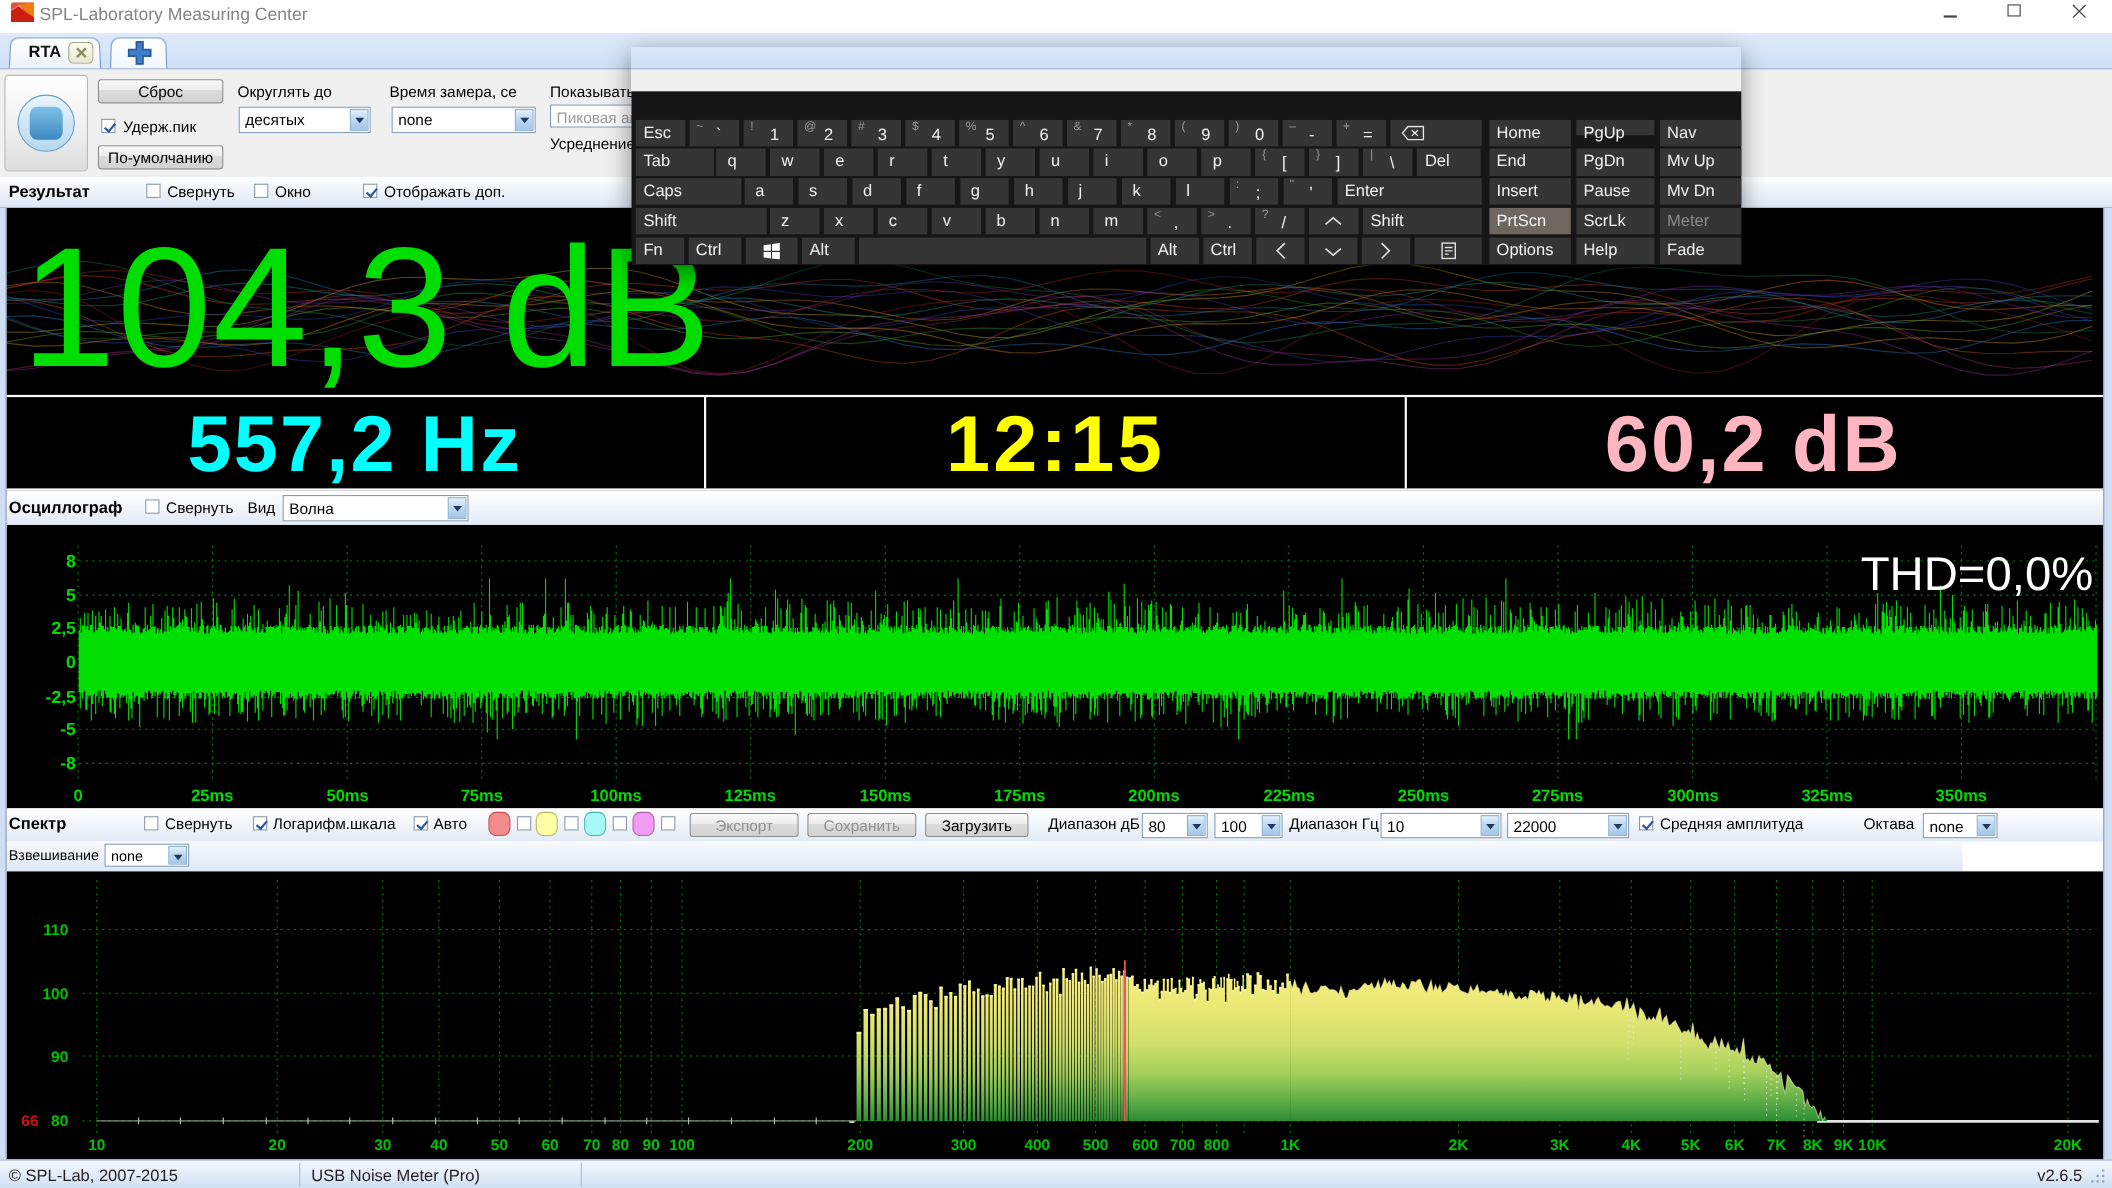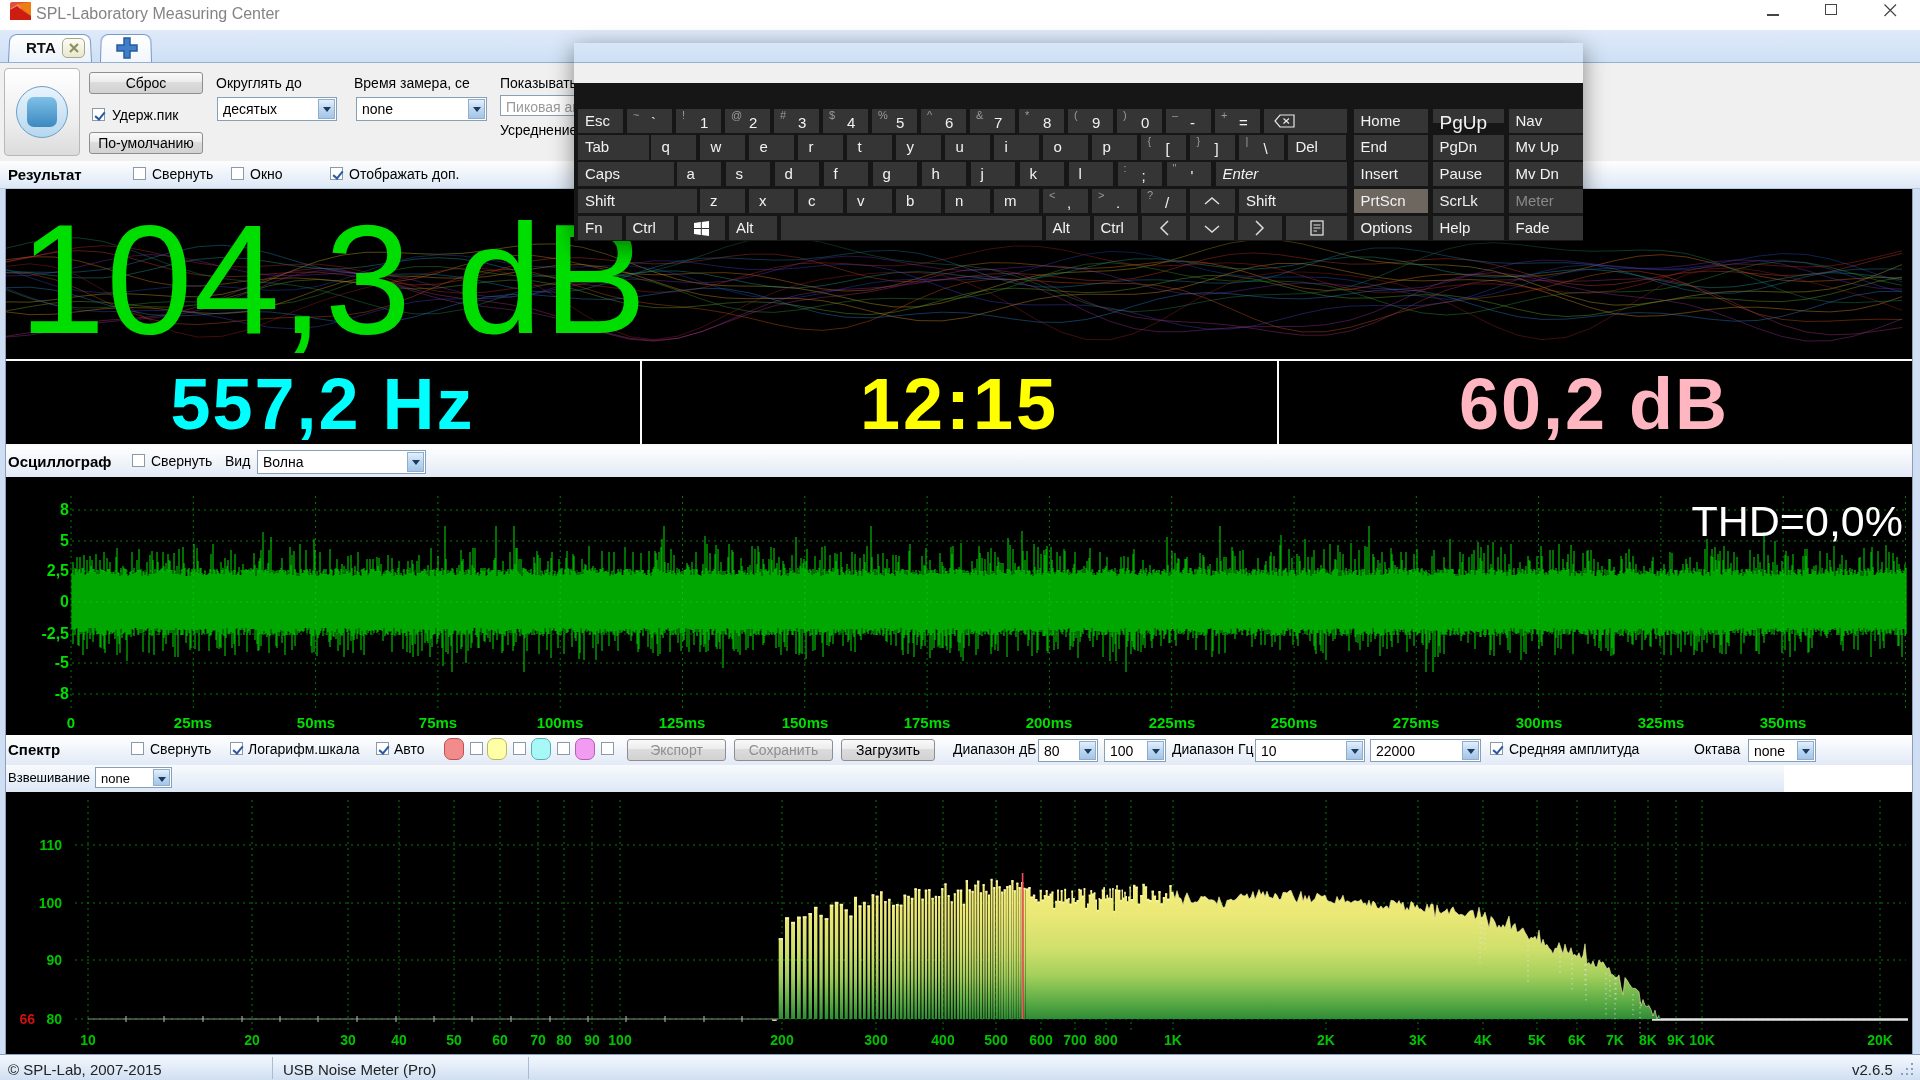--- a/index.html
+++ b/index.html
@@ -493,21 +493,21 @@
         <span style="position:absolute;left:10px;top:3px">l</span>
       </div>
       <div style="position:absolute;left:543.5px;top:119.1px;width:44.5px;height:24.2px;background:#353535;color:#f2f2f2;font-size:15px;">
         <span style="position:absolute;left:6px;top:0px;font-size:11px;color:#9a9a9a">:</span>
         <span style="position:absolute;left:24px;top:5px">;</span>
       </div>
       <div style="position:absolute;left:592.5px;top:119.1px;width:44.5px;height:24.2px;background:#353535;color:#f2f2f2;font-size:15px;">
         <span style="position:absolute;left:6px;top:0px;font-size:11px;color:#9a9a9a">"</span>
         <span style="position:absolute;left:24px;top:5px">'</span>
       </div>
-      <div style="position:absolute;left:641.5px;top:119.1px;width:131.0px;height:24.2px;background:#353535;color:#f2f2f2;font-size:15px;font-style:italic;">
+      <div style="position:absolute;left:641.5px;top:119.1px;width:131.0px;height:24.2px;background:#353535;color:#f2f2f2;font-size:15px;">
         <span style="position:absolute;left:7px;top:3px">Enter</span>
       </div>
       <div style="position:absolute;left:4.0px;top:145.8px;width:119.0px;height:24.2px;background:#353535;color:#f2f2f2;font-size:15px;">
         <span style="position:absolute;left:7px;top:3px">Shift</span>
       </div>
       <div style="position:absolute;left:126.0px;top:145.8px;width:44.5px;height:24.2px;background:#353535;color:#f2f2f2;font-size:15px;">
         <span style="position:absolute;left:10px;top:3px">z</span>
       </div>
       <div style="position:absolute;left:175.0px;top:145.8px;width:44.5px;height:24.2px;background:#353535;color:#f2f2f2;font-size:15px;">
         <span style="position:absolute;left:10px;top:3px">x</span>
@@ -585,21 +585,21 @@
       </div>
       <div style="position:absolute;left:711.5px;top:172.5px;width:61.0px;height:24.2px;background:#353535;color:#f2f2f2;font-size:15px;">
         <svg width="14" height="16" style="position:absolute;left:24px;top:4px">
           <rect x="1" y="1" width="12" height="14" fill="none" stroke="#ddd" stroke-width="1.3"></rect>
           <path d="M3.5 5 H10.5 M3.5 8 H10.5 M3.5 11 H7" stroke="#ddd" stroke-width="1.2"></path>
         </svg>
       </div>
       <div style="position:absolute;left:779.5px;top:65.7px;width:74.5px;height:24.2px;background:#353535;color:#f2f2f2;font-size:15px;">
         <span style="position:absolute;left:7px;top:3px">Home</span>
       </div>
-      <div style="position:absolute;left:858.5px;top:65.7px;width:71.5px;height:14px;background:#353535;color:#f2f2f2;font-size:19px;">
+      <div style="position:absolute;left:858.5px;top:65.7px;width:71.5px;height:14px;background:#353535;color:#f2f2f2;font-size:15px;">
         <span style="position:absolute;left:7px;top:3px">PgUp</span>
       </div>
       <div style="position:absolute;left:934.5px;top:65.7px;width:74.0px;height:24.2px;background:#353535;color:#f2f2f2;font-size:15px;">
         <span style="position:absolute;left:7px;top:3px">Nav</span>
       </div>
       <div style="position:absolute;left:779.5px;top:92.4px;width:74.5px;height:24.2px;background:#353535;color:#f2f2f2;font-size:15px;">
         <span style="position:absolute;left:7px;top:3px">End</span>
       </div>
       <div style="position:absolute;left:858.5px;top:92.4px;width:71.5px;height:24.2px;background:#353535;color:#f2f2f2;font-size:15px;">
         <span style="position:absolute;left:7px;top:3px">PgDn</span>

